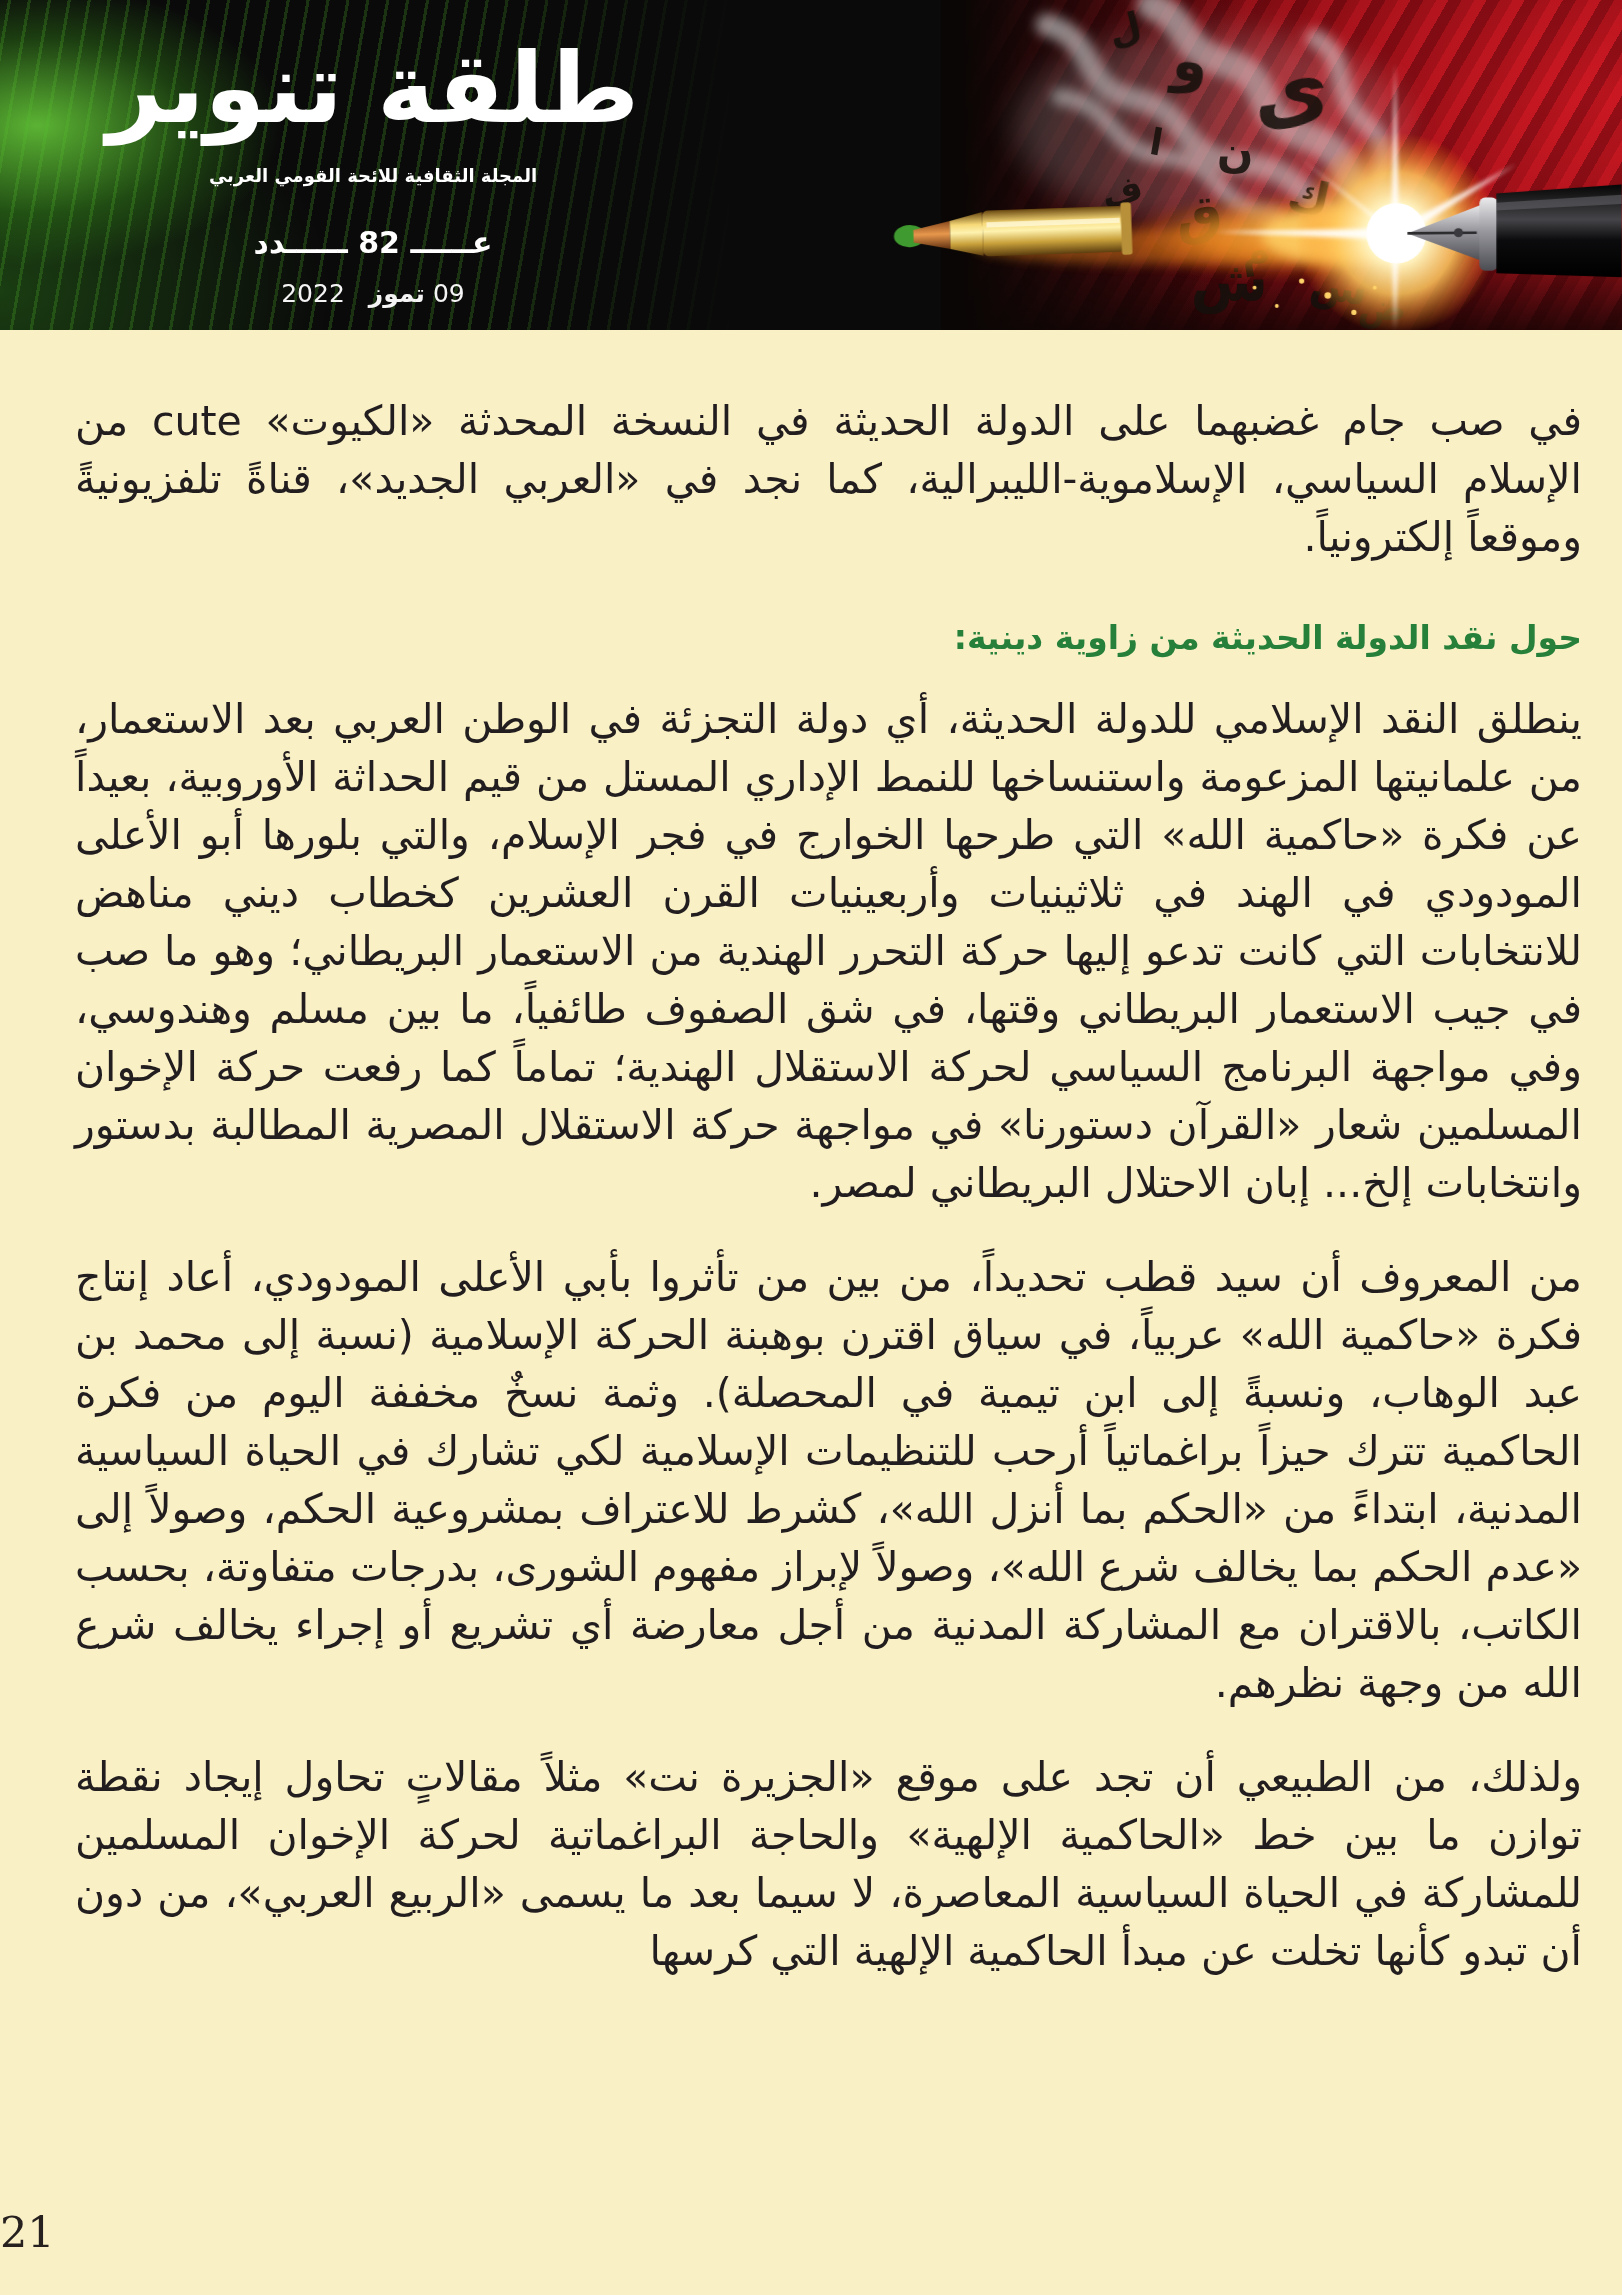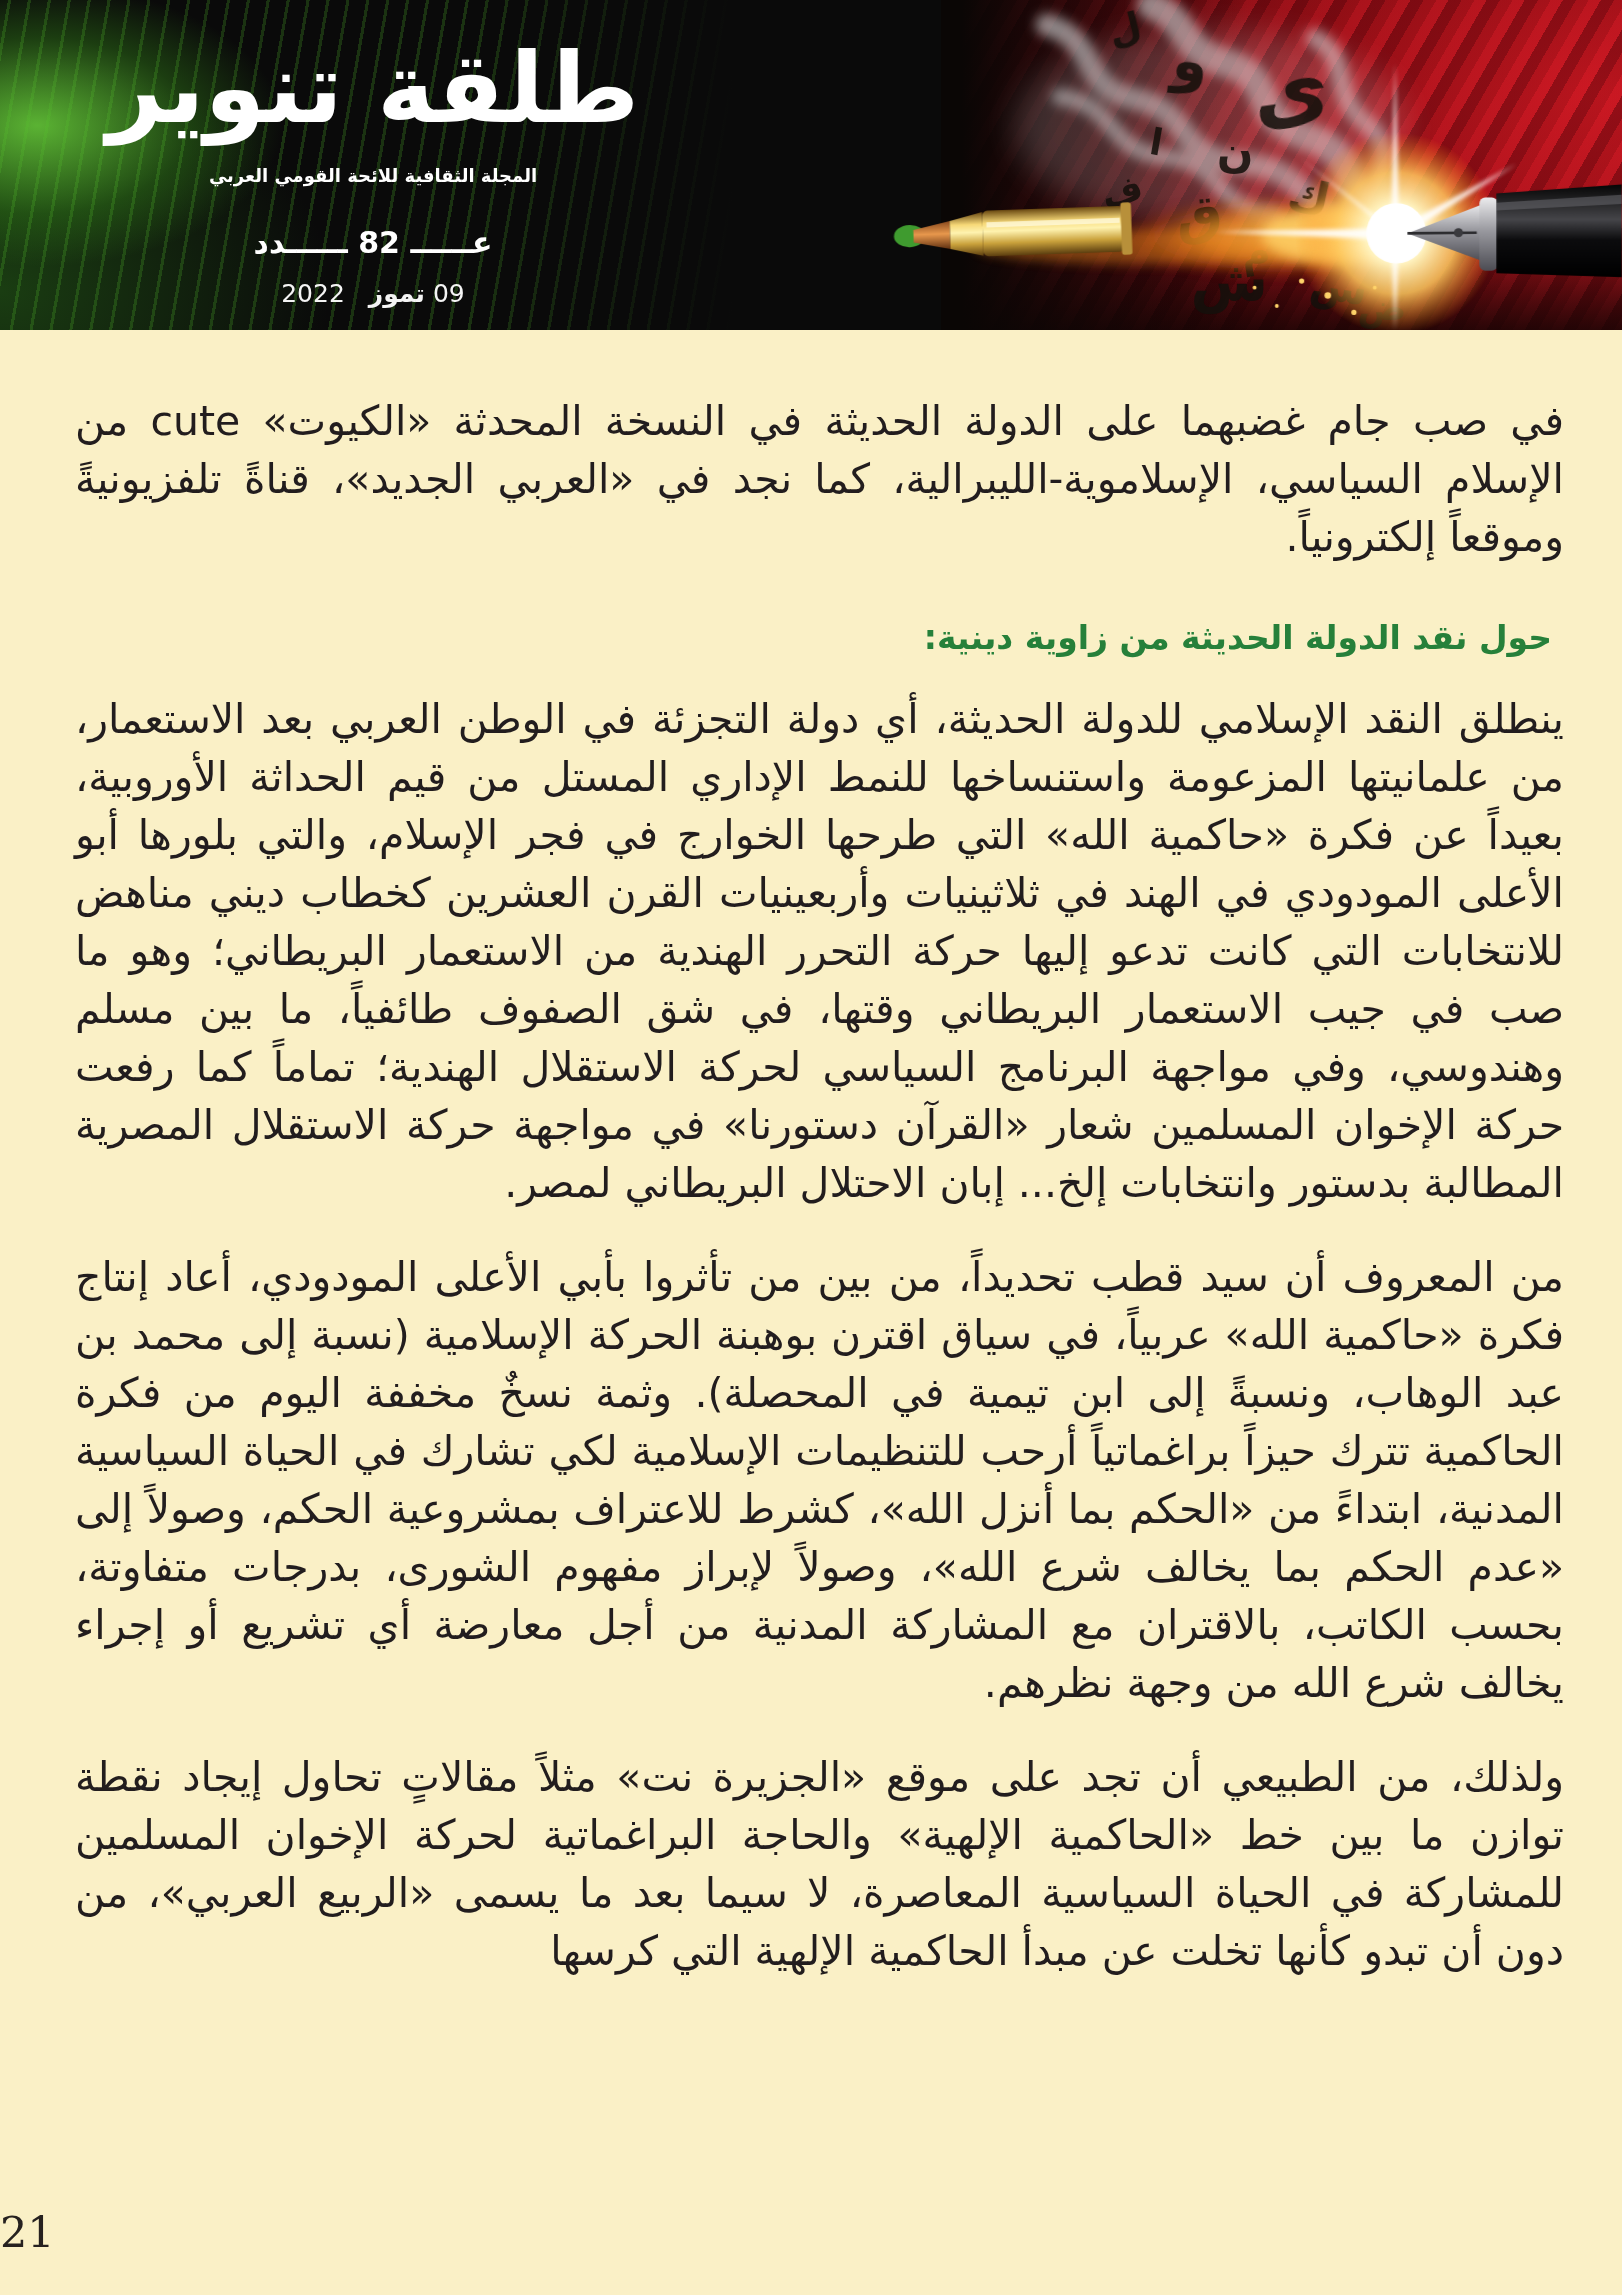--- a/index.html
+++ b/index.html
@@ -54,33 +54,33 @@
   }
   .masthead .date{
     margin-top:19.6px;
     font-size:25px;line-height:30px;color:#f4f4f4;
   }
   .masthead .date .month{font-weight:bold;font-size:25px;margin-left:16px;}
 
   
   .article{
     position:absolute;top:330px;left:0;width:1623px;
-    padding:62px 59px 0 75px;
+    padding:62px 41px 0 75px;
     box-sizing:border-box;
     direction:rtl;
     color:#221d1e;
     font-size:41px;line-height:58px;
     text-align:justify;
   }
   .article p{margin:0 0 36px 0;}
   .article .section-heading{
     color:#26803A;
     font-size:33px;line-height:42px;
     font-weight:bold;
-    margin:51px 12px 31px 0;
+    margin:51px 0 31px 0;
     text-align:right;
   }
   .page-number{
     position:absolute;left:0;top:2207px;width:1623px;
     text-align:left;
     font-family:"DejaVu Serif","Liberation Serif",serif;
     font-size:43px;color:#26211f;
   }
 </style>
 </head>

